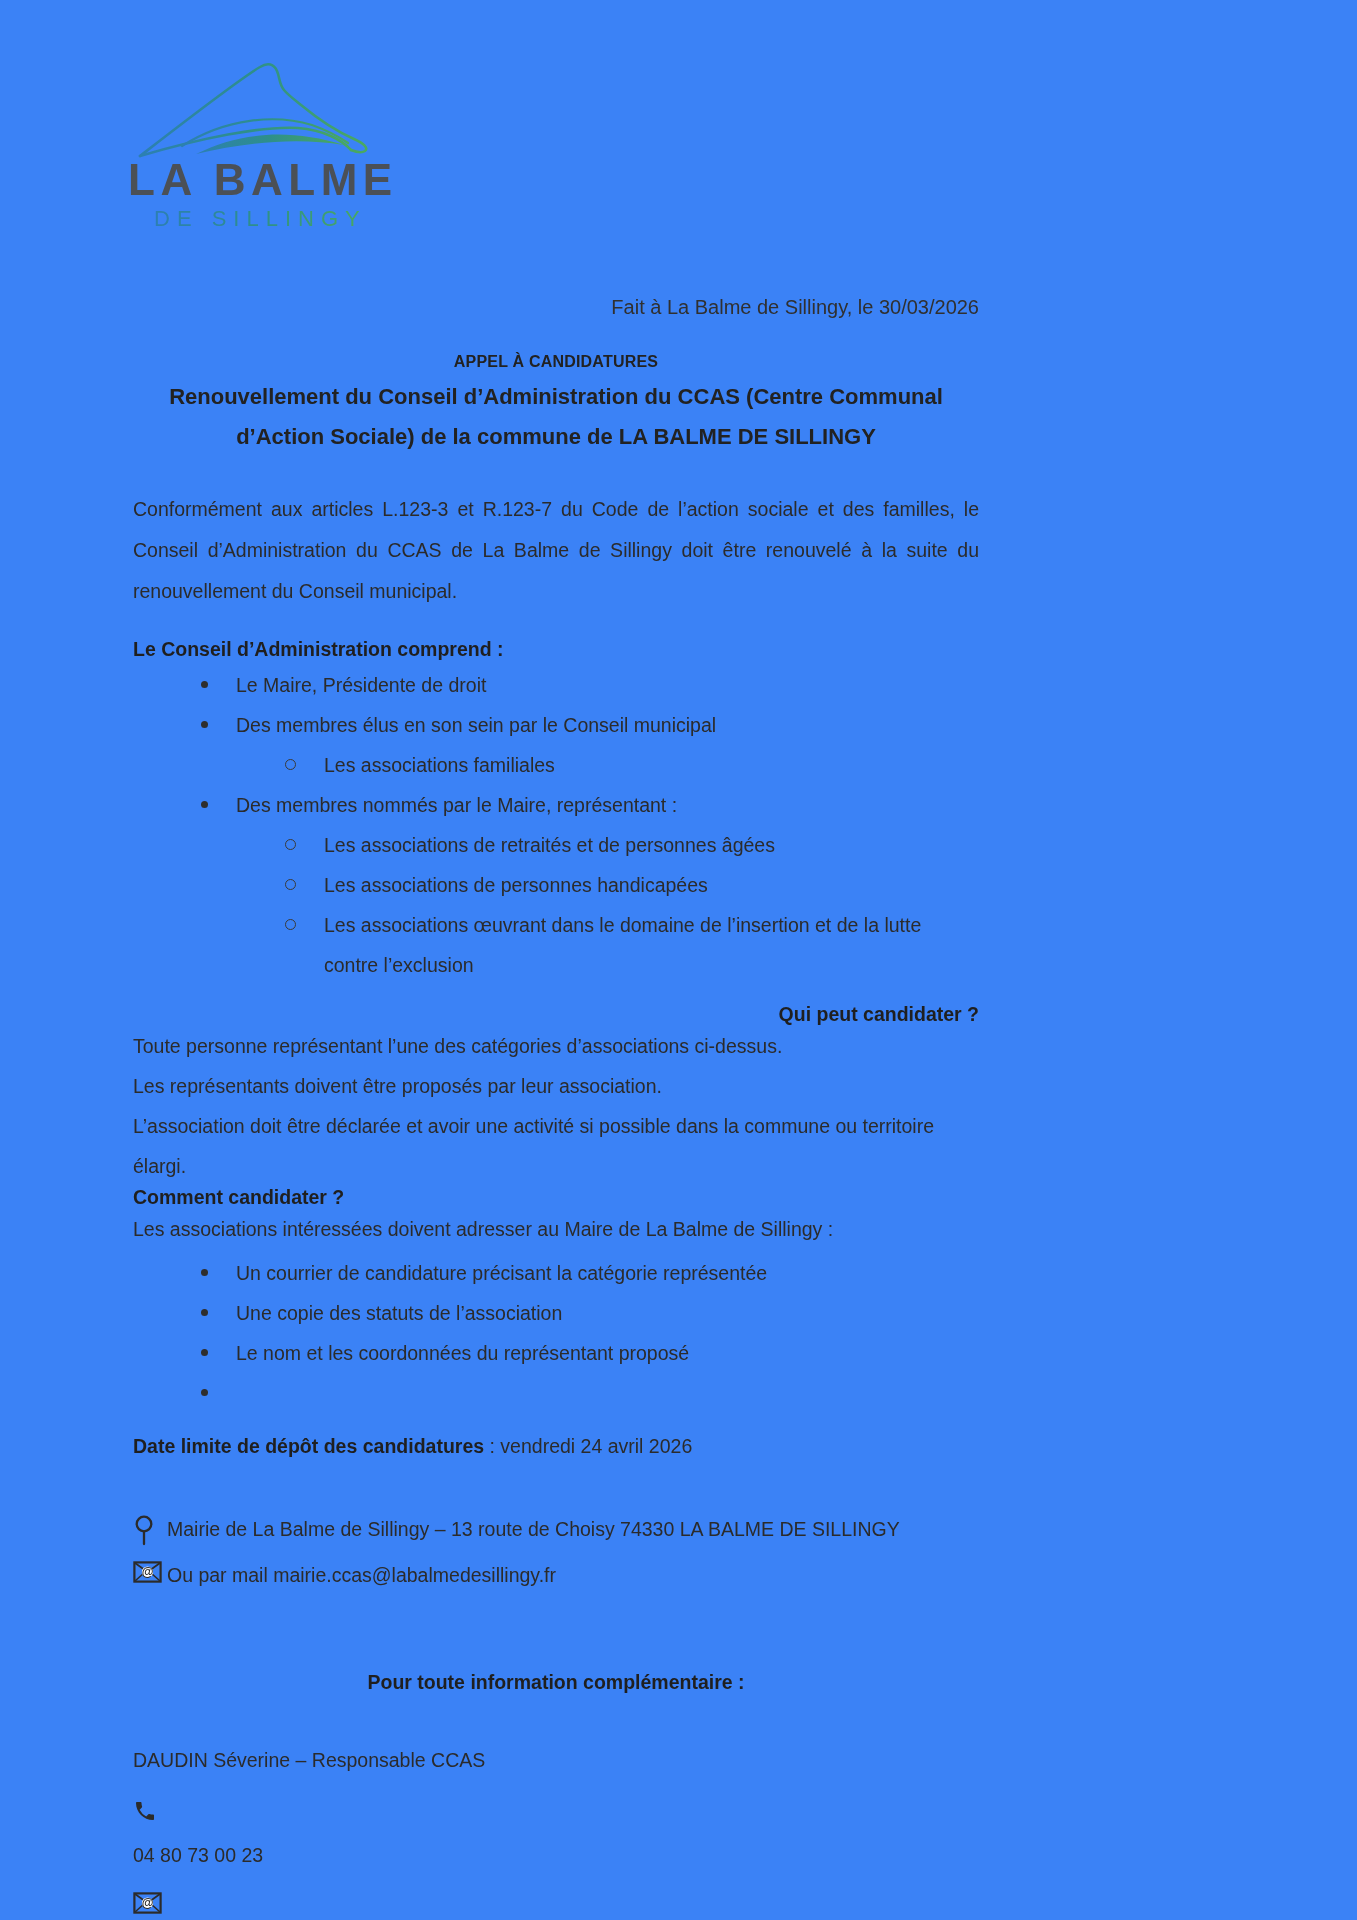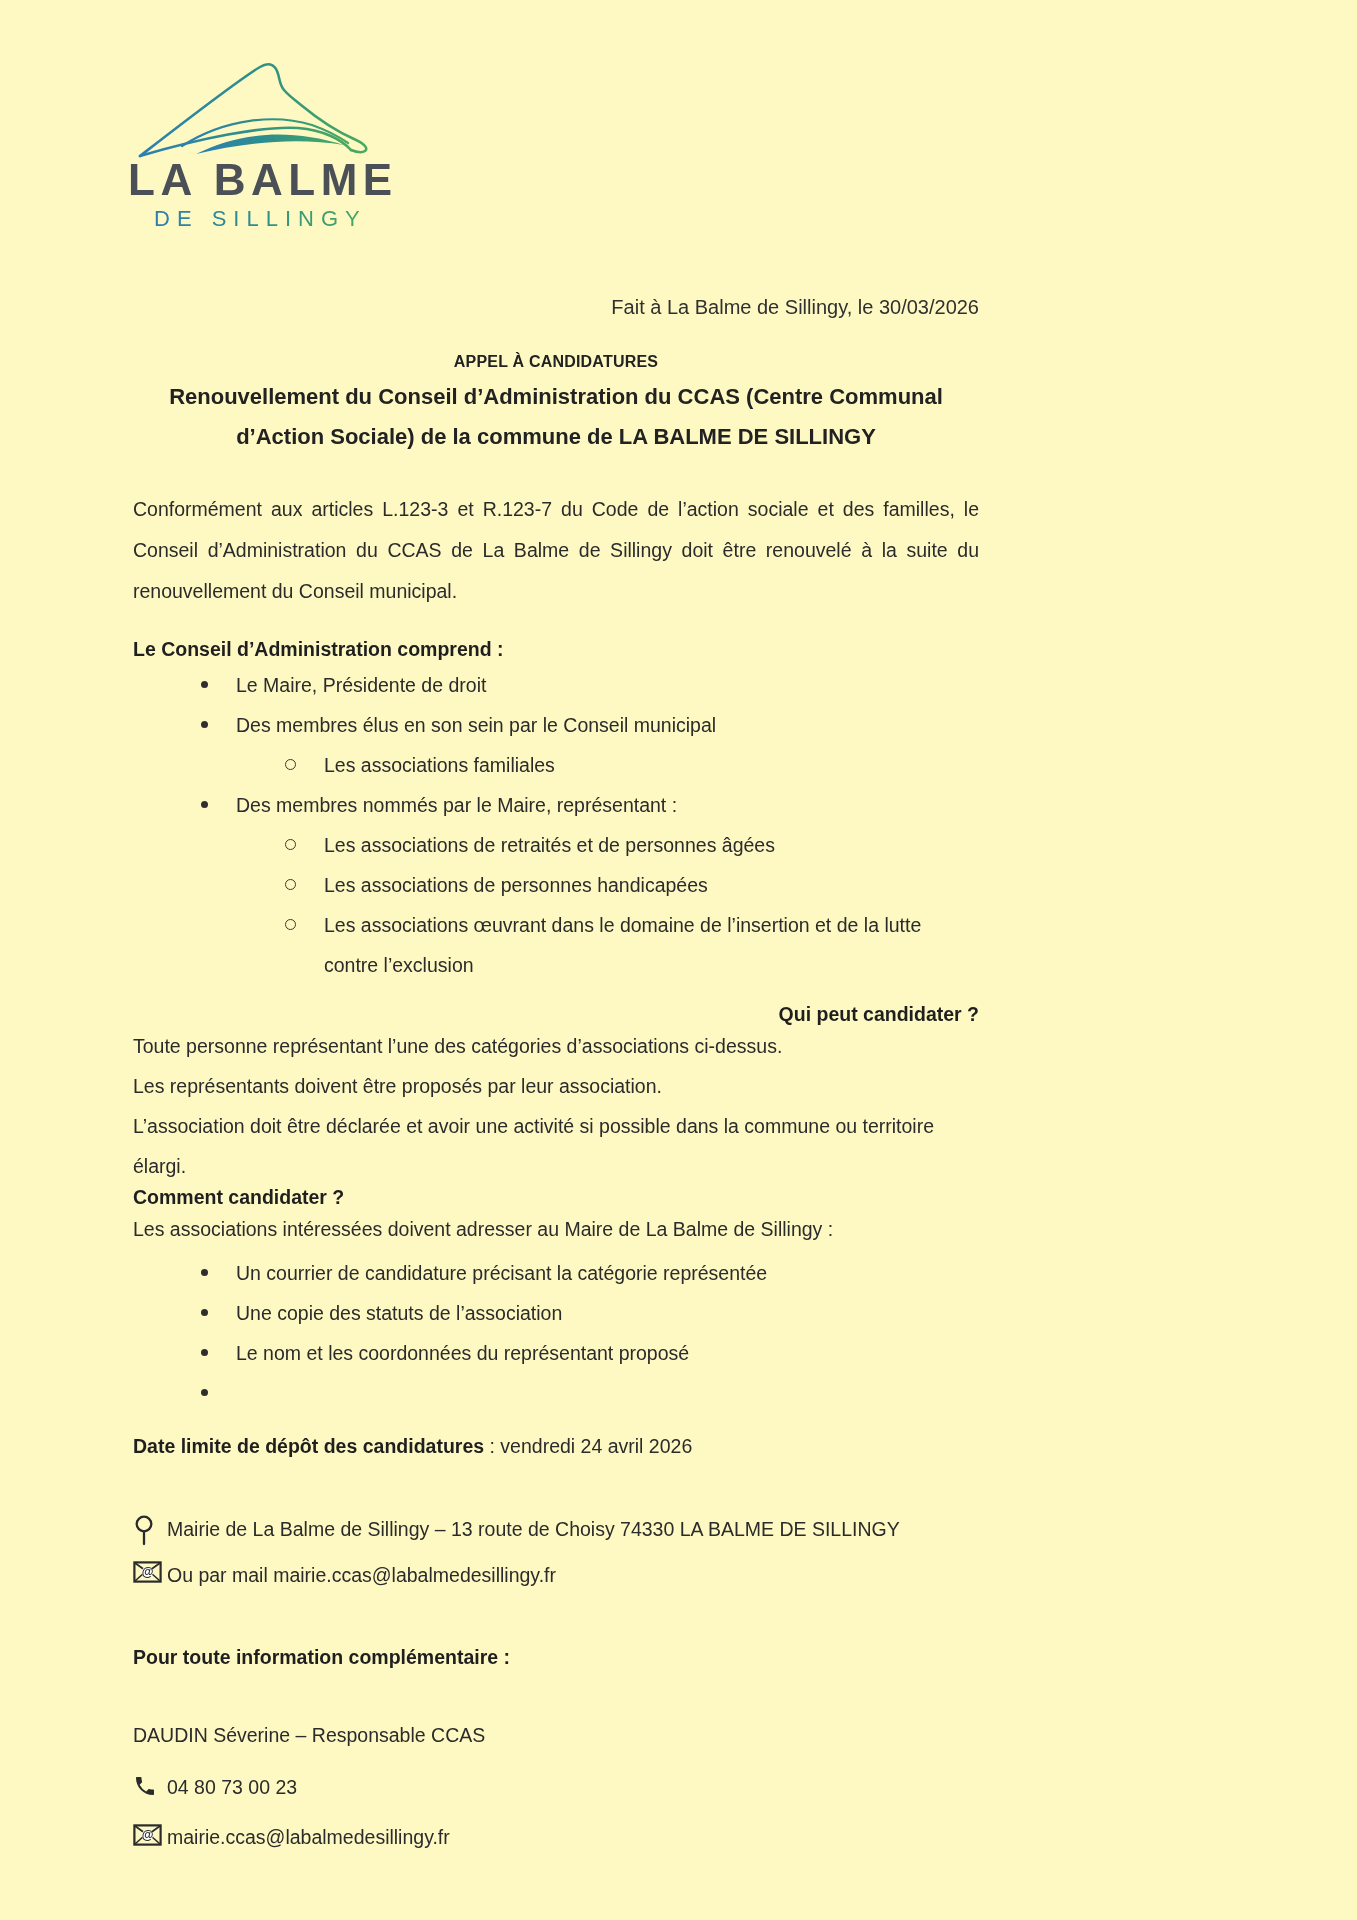--- a/index.html
+++ b/index.html
@@ -1,21 +1,21 @@
 <!DOCTYPE html>
 <html><head>
 <meta charset="utf-8">
 <style>
   html,body{margin:0;padding:0;}
   body{
     width:1357px;height:1920px;background:#ffffff;
     font-family:"Liberation Sans","DejaVu Sans",sans-serif;
     color:#2b2b2b;-webkit-font-smoothing:antialiased;
   }
-  .page{position:relative;width:1357px;height:1920px;background:#fef9c3;overflow:hidden;}
+  .page{position:relative;width:1357px;height:1920px;background:#3b82f6;overflow:hidden;}
   .content{margin-left:133px;width:846px;font-size:19.5px;}
   .logo{display:block;margin:52px 0 0 126px;}
   .dateline{margin-top:62px;text-align:right;font-size:20px;color:#303030;}
   .title{margin-top:34px;text-align:center;font-weight:700;font-size:16px;color:#222;letter-spacing:.2px;}
   .subtitle{margin-top:6px;text-align:center;font-weight:700;font-size:22px;line-height:40px;color:#222;}
   .intro{margin-top:32px;line-height:41px;text-align:justify;color:#2b2b2b;}
   .h{font-weight:700;color:#1f1f1f;}
   .h-council{margin-top:26px;}
   .list{margin-top:4px;}
   .li{display:flex;line-height:40px;}
@@ -25,23 +25,23 @@
   .dot{width:7px;height:7px;border-radius:50%;background:#2e2e2e;}
   .circ{width:9px;height:9px;border-radius:50%;border:1.6px solid #3a3a3a;background:transparent;margin-top:14px;}
   .litext{flex:1 1 auto;}
   .h-who{margin-top:18px;text-align:right;}
   .plain{line-height:40px;}
   .h-how{}
   .deadline{margin-top:30px;line-height:40px;}
   .contact{margin-top:40px;}
   .iconrow{display:flex;align-items:flex-start;line-height:46px;}
   .iconrow .ic{flex:0 0 34px;display:flex;justify-content:flex-start;margin-top:9px;}
-  .h-info{margin-top:48px;}
+  .h-info{margin-top:73px;text-align:center;}
   .info-name{margin-top:44px;line-height:44px;}
-  .iconrow.tight{line-height:44px;}
+  .iconrow.tight{line-height:44px;flex-direction:column;}
   svg text{font-family:"Liberation Sans","DejaVu Sans",sans-serif;}
 </style>
 </head>
 <body>
 
 <div class="page">
 
   <svg class="logo" width="272" height="182" viewBox="0 0 272 182">
     <defs>
       <linearGradient id="lg" x1="0" y1="0" x2="1" y2="0">

